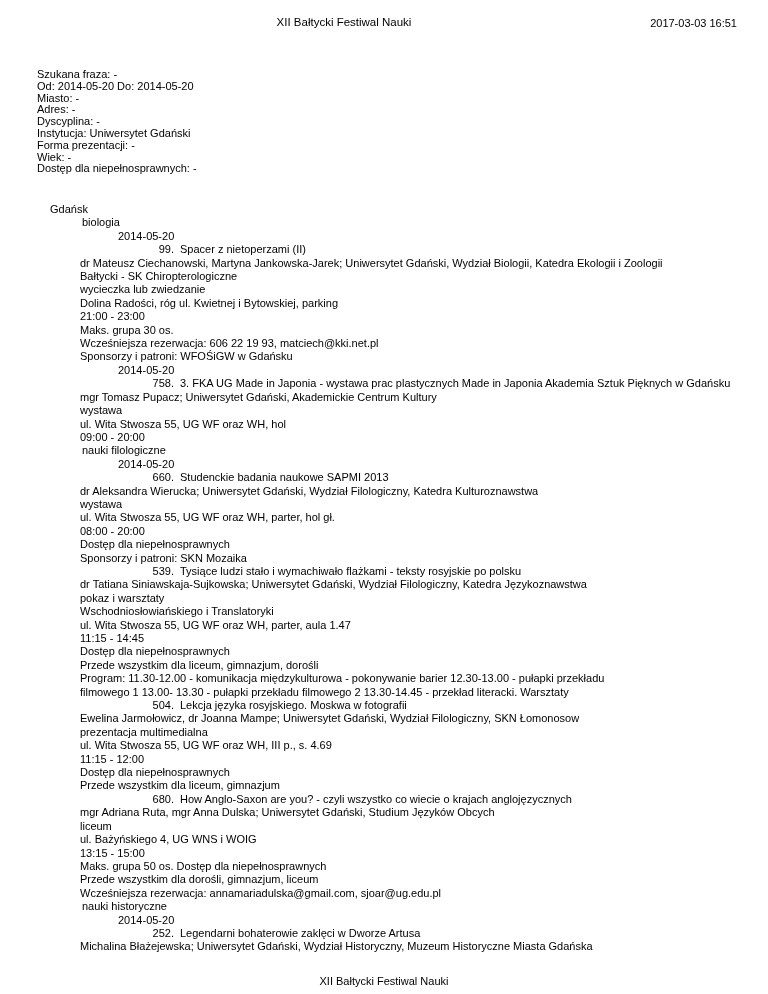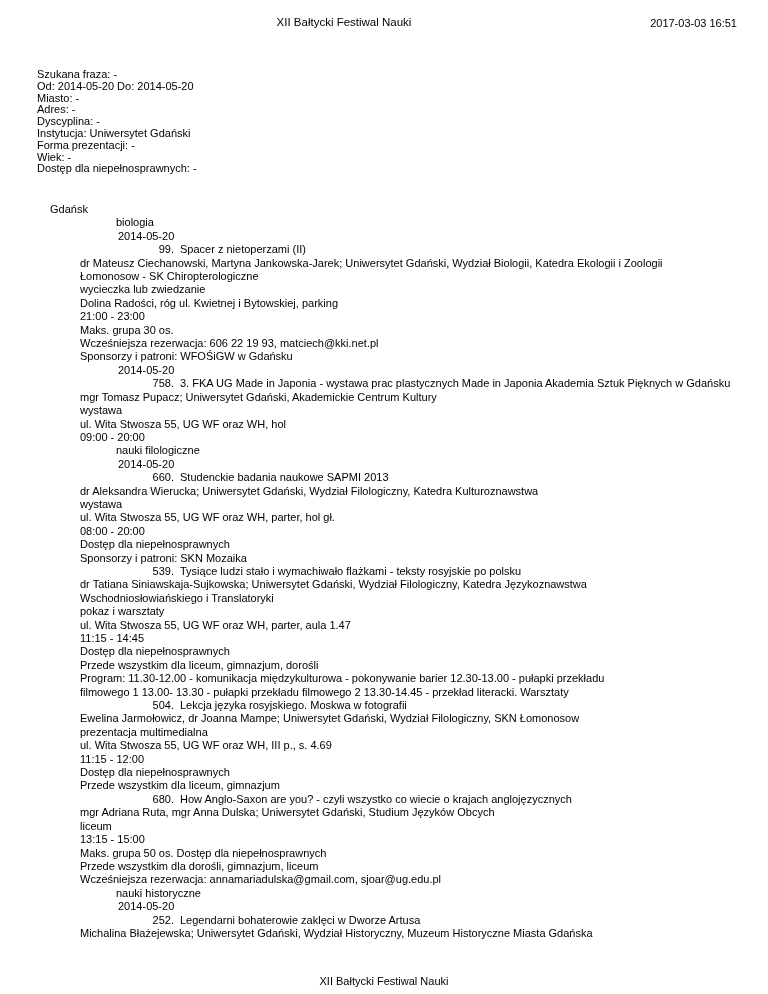--- a/index.html
+++ b/index.html
@@ -20,21 +20,21 @@
   }
   .filters {
     position: absolute; top: 69px; left: 37px;
     line-height: 11.8px;
   }
   .listing {
     position: absolute; top: 203px; left: 0; width: 768px;
     line-height: 13.4px;
   }
   .city        { margin-left: 50px; }
-  .discipline  { margin-left: 116px; }
+  .discipline  { margin-left: 82px; }
   .date        { margin-left: 118px; }
   .event-head .num   { display: inline-block; width: 174px; text-align: right; }
   .event-head .title { margin-left: 6px; }
   .detail      { margin-left: 80px; }
   .footer-title {
     position: absolute; top: 975px; left: 0; width: 768px;
     text-align: center; font-size: 11px;
   }
 </style>
 </head>
@@ -56,21 +56,21 @@
 </div>
 
 <div class="listing">
   <div class="city">Gdańsk</div>
 
   <div class="discipline">biologia</div>
   <div class="date">2014-05-20</div>
   <div class="event">
     <div class="event-head"><span class="num">99.</span><span class="title">Spacer z nietoperzami (II)</span></div>
     <div class="detail">dr Mateusz Ciechanowski, Martyna Jankowska-Jarek; Uniwersytet Gdański, Wydział Biologii, Katedra Ekologii i Zoologii</div>
-    <div class="detail">Łomonosow - SK Chiropterologiczne</div>
+    <div class="detail">Bałtycki - SK Chiropterologiczne</div>
     <div class="detail">wycieczka lub zwiedzanie</div>
     <div class="detail">Dolina Radości, róg ul. Kwietnej i Bytowskiej, parking</div>
     <div class="detail">21:00 - 23:00</div>
     <div class="detail">Maks. grupa 30 os.</div>
     <div class="detail">Wcześniejsza rezerwacja: 606 22 19 93, matciech@kki.net.pl</div>
     <div class="detail">Sponsorzy i patroni: WFOŚiGW w Gdańsku</div>
   </div>
 
   <div class="date">2014-05-20</div>
   <div class="event">
@@ -88,42 +88,43 @@
     <div class="detail">dr Aleksandra Wierucka; Uniwersytet Gdański, Wydział Filologiczny, Katedra Kulturoznawstwa</div>
     <div class="detail">wystawa</div>
     <div class="detail">ul. Wita Stwosza 55, UG WF oraz WH, parter, hol gł.</div>
     <div class="detail">08:00 - 20:00</div>
     <div class="detail">Dostęp dla niepełnosprawnych</div>
     <div class="detail">Sponsorzy i patroni: SKN Mozaika</div>
   </div>
   <div class="event">
     <div class="event-head"><span class="num">539.</span><span class="title">Tysiące ludzi stało i wymachiwało flażkami - teksty rosyjskie po polsku</span></div>
     <div class="detail">dr Tatiana Siniawskaja-Sujkowska; Uniwersytet Gdański, Wydział Filologiczny, Katedra Językoznawstwa</div>
+    <div class="detail">pokaz i warsztaty</div>
     <div class="detail">Wschodniosłowiańskiego i Translatoryki</div>
-    <div class="detail">pokaz i warsztaty</div>
     <div class="detail">ul. Wita Stwosza 55, UG WF oraz WH, parter, aula 1.47</div>
     <div class="detail">11:15 - 14:45</div>
     <div class="detail">Dostęp dla niepełnosprawnych</div>
     <div class="detail">Przede wszystkim dla liceum, gimnazjum, dorośli</div>
     <div class="detail">Program: 11.30-12.00 - komunikacja międzykulturowa - pokonywanie barier 12.30-13.00 - pułapki przekładu</div>
     <div class="detail">filmowego 1 13.00- 13.30 - pułapki przekładu filmowego 2 13.30-14.45 - przekład literacki. Warsztaty</div>
   </div>
   <div class="event">
     <div class="event-head"><span class="num">504.</span><span class="title">Lekcja języka rosyjskiego. Moskwa w fotografii</span></div>
     <div class="detail">Ewelina Jarmołowicz, dr Joanna Mampe; Uniwersytet Gdański, Wydział Filologiczny, SKN Łomonosow</div>
     <div class="detail">prezentacja multimedialna</div>
     <div class="detail">ul. Wita Stwosza 55, UG WF oraz WH, III p., s. 4.69</div>
     <div class="detail">11:15 - 12:00</div>
     <div class="detail">Dostęp dla niepełnosprawnych</div>
     <div class="detail">Przede wszystkim dla liceum, gimnazjum</div>
   </div>
   <div class="event">
     <div class="event-head"><span class="num">680.</span><span class="title">How Anglo-Saxon are you? - czyli wszystko co wiecie o krajach anglojęzycznych</span></div>
     <div class="detail">mgr Adriana Ruta, mgr Anna Dulska; Uniwersytet Gdański, Studium Języków Obcych</div>
     <div class="detail">liceum</div>
+    <div class="detail">ul. Bażyńskiego 4, UG WNS i WOIG</div>
     <div class="detail">13:15 - 15:00</div>
     <div class="detail">Maks. grupa 50 os. Dostęp dla niepełnosprawnych</div>
     <div class="detail">Przede wszystkim dla dorośli, gimnazjum, liceum</div>
     <div class="detail">Wcześniejsza rezerwacja: annamariadulska@gmail.com, sjoar@ug.edu.pl</div>
   </div>
 
   <div class="discipline">nauki historyczne</div>
   <div class="date">2014-05-20</div>
   <div class="event">
     <div class="event-head"><span class="num">252.</span><span class="title">Legendarni bohaterowie zaklęci w Dworze Artusa</span></div>

